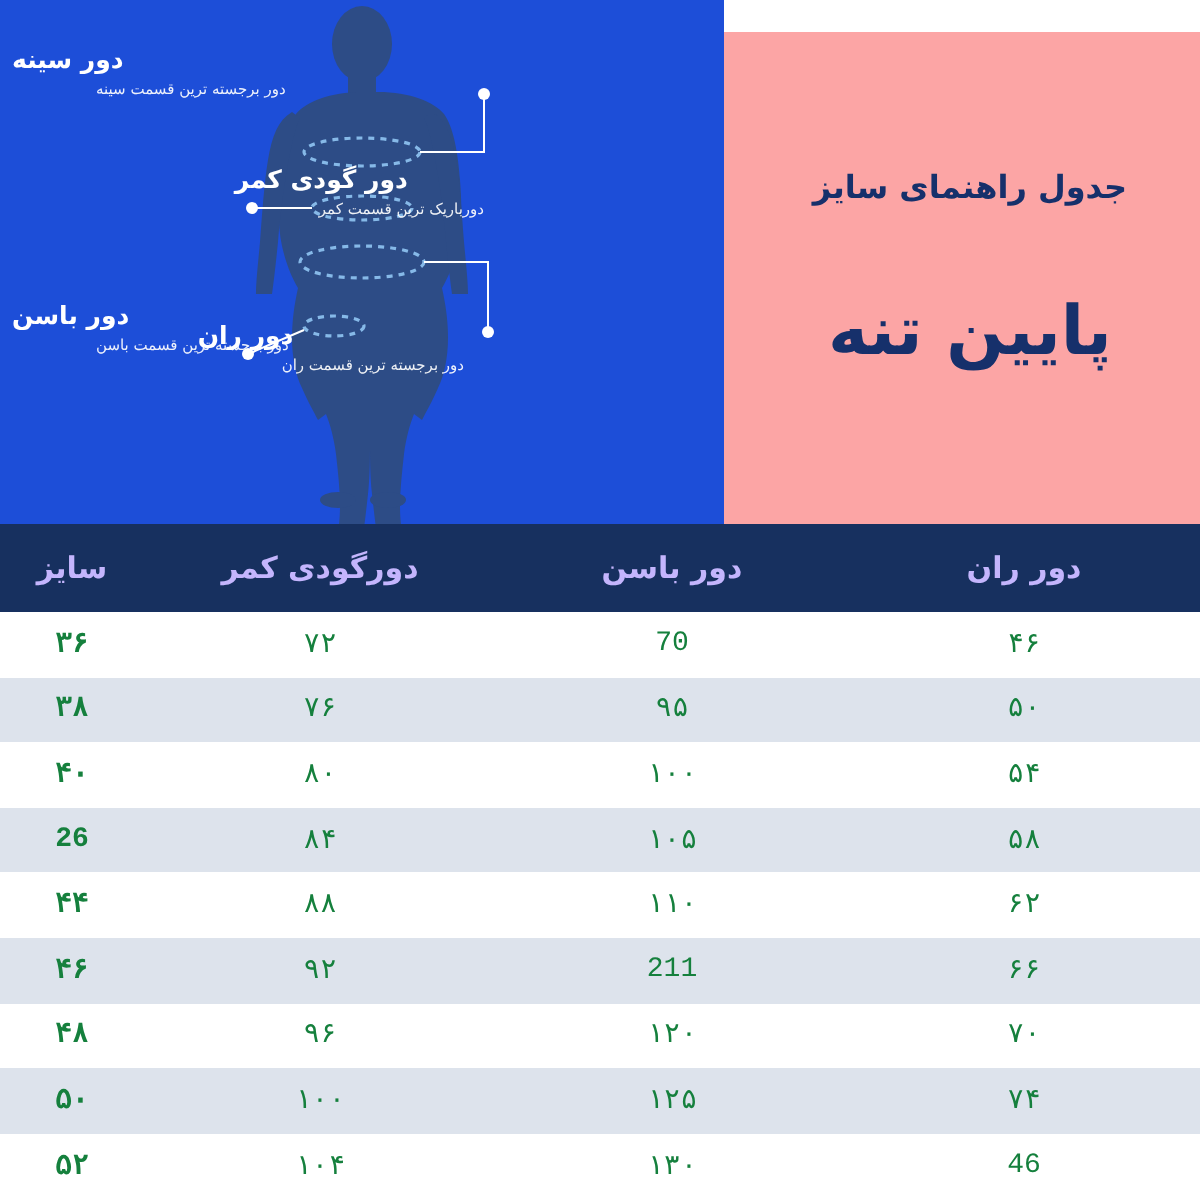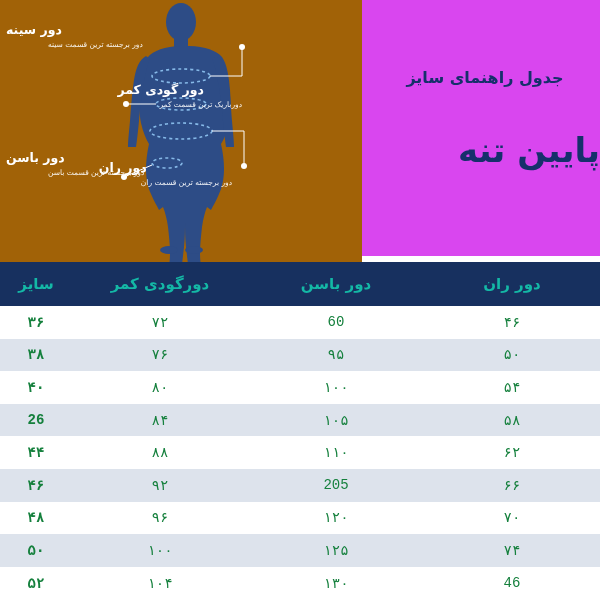--- a/index.html
+++ b/index.html
@@ -23,54 +23,55 @@
   
   .top {
     position: relative;
     width: 600px;
     height: 262px;
     background: #ffffff;
     display: block;
   }
   .top-left {
     position: absolute;
-    top: 0;
+    top: 16px;
     right: 0;
     width: 238px;
     height: 256px;
-    background: #d946ef;
+    background: #fca5a5;
   }
   .title-small {
     position: absolute;
     top: 68px;
     right: 0;
     width: 230px;
     text-align: center;
     color: #16306b;
     font-size: 16px;
     font-weight: bold;
     letter-spacing: 0px;
   }
   .title-big {
     position: absolute;
     top: 130px;
     right: 0;
     width: 230px;
+    text-align: center;
     color: #16306b;
     font-size: 34px;
     font-weight: bold;
   }
 
   .illustration {
     position: absolute;
     top: 0;
     left: 0;
     width: 362px;
     height: 262px;
-    background: #a16207;
+    background: #1d4ed8;
     overflow: hidden;
   }
   .illu-inner {
     position: absolute;
     inset: 0;
   }
 
   .label-group {
     position: absolute;
     color: #ffffff;
@@ -113,21 +114,21 @@
     height: 338px;
     background: #ffffff;
   }
   table.size-table {
     width: 600px;
     border-collapse: collapse;
     table-layout: fixed;
   }
   table.size-table th {
     background: #17305f;
-    color: #14b8a6;
+    color: #c4b5fd;
     font-size: 15px;
     font-weight: bold;
     height: 44px;
     vertical-align: middle;
     text-align: center;
     padding: 0;
   }
   table.size-table td {
     text-align: center;
     font-size: 14px;
@@ -272,21 +273,21 @@
         <tr>
           <th>دور ران</th>
           <th>دور باسن</th>
           <th>دورگودی کمر</th>
           <th>سایز</th>
         </tr>
       </thead>
       <tbody>
         <tr>
           <td>۴۶</td>
-          <td>60</td>
+          <td>70</td>
           <td>۷۲</td>
           <td class="size-col">۳۶</td>
         </tr>
         <tr>
           <td>۵۰</td>
           <td>۹۵</td>
           <td>۷۶</td>
           <td class="size-col">۳۸</td>
         </tr>
         <tr>
@@ -302,21 +303,21 @@
           <td class="size-col">26</td>
         </tr>
         <tr>
           <td>۶۲</td>
           <td>۱۱۰</td>
           <td>۸۸</td>
           <td class="size-col">۴۴</td>
         </tr>
         <tr>
           <td>۶۶</td>
-          <td>205</td>
+          <td>211</td>
           <td>۹۲</td>
           <td class="size-col">۴۶</td>
         </tr>
         <tr>
           <td>۷۰</td>
           <td>۱۲۰</td>
           <td>۹۶</td>
           <td class="size-col">۴۸</td>
         </tr>
         <tr>

